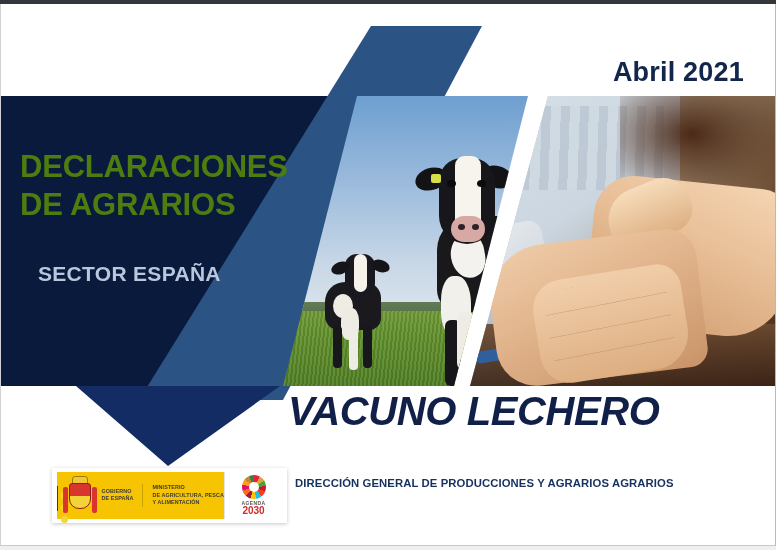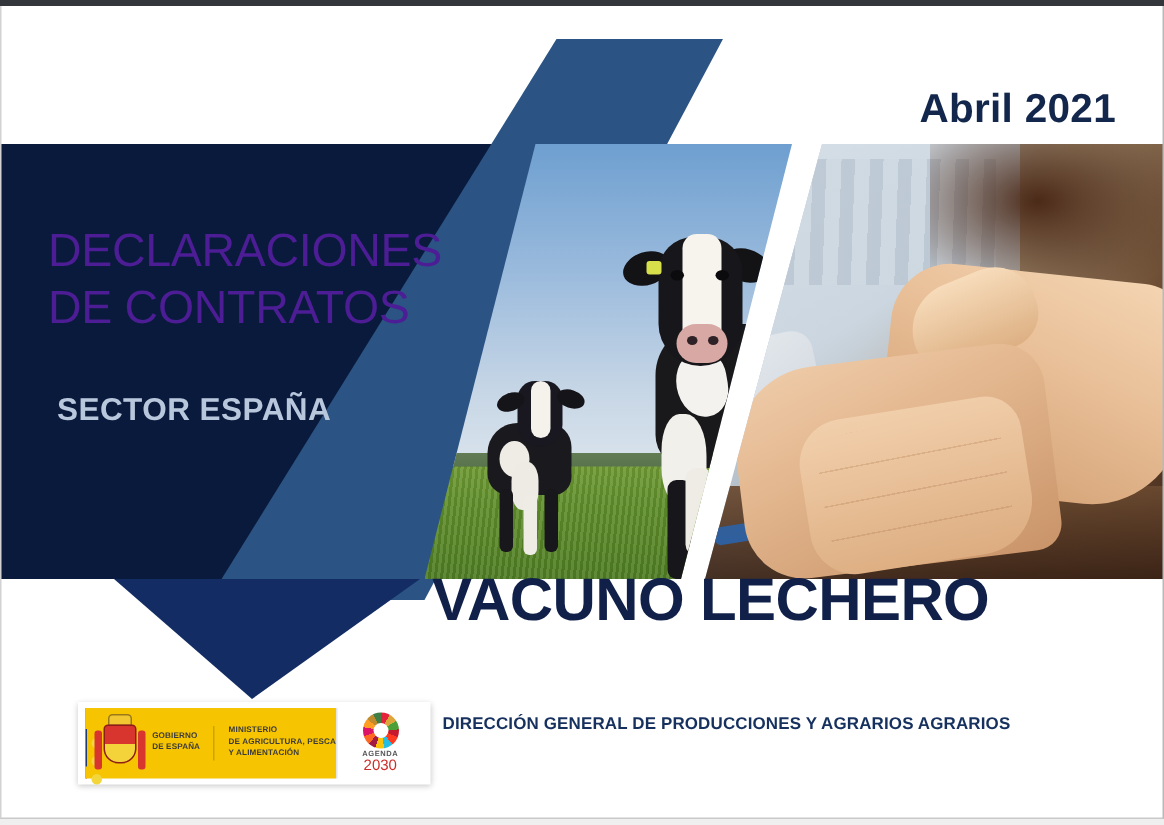--- a/index.html
+++ b/index.html
@@ -217,36 +217,37 @@
   }
 
   
   .date {
     position:absolute; right:32px; top:57px;
     font-size:27px; font-weight:bold; color:#13264b;
     letter-spacing:.2px;
     z-index:20;
   }
   .headline {
-    position:absolute; left:32px; top:148px;
-    font-size:31px; font-weight:normal; color:#4c1d95;
+    position:absolute; left:20px; top:148px;
+    font-size:31px; font-weight:bold; color:#4d7c0f;
     line-height:1.22; letter-spacing:-.2px;
     z-index:20;
   }
   .subhead {
     position:absolute; left:38px; top:262px;
     font-size:21px; font-weight:600; color:#b9c7dd;
     letter-spacing:.3px;
     z-index:20;
   }
   .maintitle {
-    position:absolute; left:288px; top:378px;
+    position:absolute; left:288px; top:389px;
     font-size:40px; font-weight:600; color:#102049;
     letter-spacing:-.4px;
     z-index:20;
+    font-style:italic;
   }
 
   
   .footer {
     position:absolute; left:0; bottom:18px; width:776px; height:64px;
     z-index:30;
   }
   .gov-logo {
     position:absolute; left:52px; top:0px;
     width:235px; height:55px;
@@ -297,21 +298,21 @@
       #c5192d 24% 31%, #ff3a21 31% 39%, #26bde2 39% 47%, #fcc30b 47% 55%,
       #a21942 55% 62%, #fd6925 62% 70%, #dd1367 70% 78%, #fd9d24 78% 86%,
       #bf8b2e 86% 93%, #3f7e44 93% 100%);
     position:relative;
   }
   .sdg-wheel:after{
     content:""; position:absolute; left:7px; top:7px; width:10px; height:10px;
     background:#fff; border-radius:50%;
   }
   .agenda-word { font-size:5px; font-weight:bold; color:#555; letter-spacing:.4px; margin-top:1px; }
-  .agenda-year { font-size:10px; font-weight:normal; color:#cc2b28; line-height:1; }
+  .agenda-year { font-size:10px; font-weight:bold; color:#cc2b28; line-height:1; }
 
   .footer-text {
     position:absolute; left:295px; top:4px;
     color:#16315e; font-size:11.3px; font-weight:bold;
     line-height:1.95; letter-spacing:.1px;
   }
 </style>
 </head>
 <body>
 
@@ -382,21 +383,21 @@
     <div class="hand-right"></div>
     <div class="thumb"></div>
     <div class="hand-left"></div>
     <div class="fingers"></div>
   </div>
 
   <div class="date">Abril 2021</div>
 
   <div class="headline">
     <div>DECLARACIONES</div>
-    <div>DE CONTRATOS</div>
+    <div>DE AGRARIOS</div>
   </div>
 
   <div class="subhead">SECTOR ESPAÑA</div>
 
   <div class="maintitle">VACUNO LECHERO</div>
 
   <div class="footer">
 
     <div class="gov-logo">
       <div class="flagbar">

